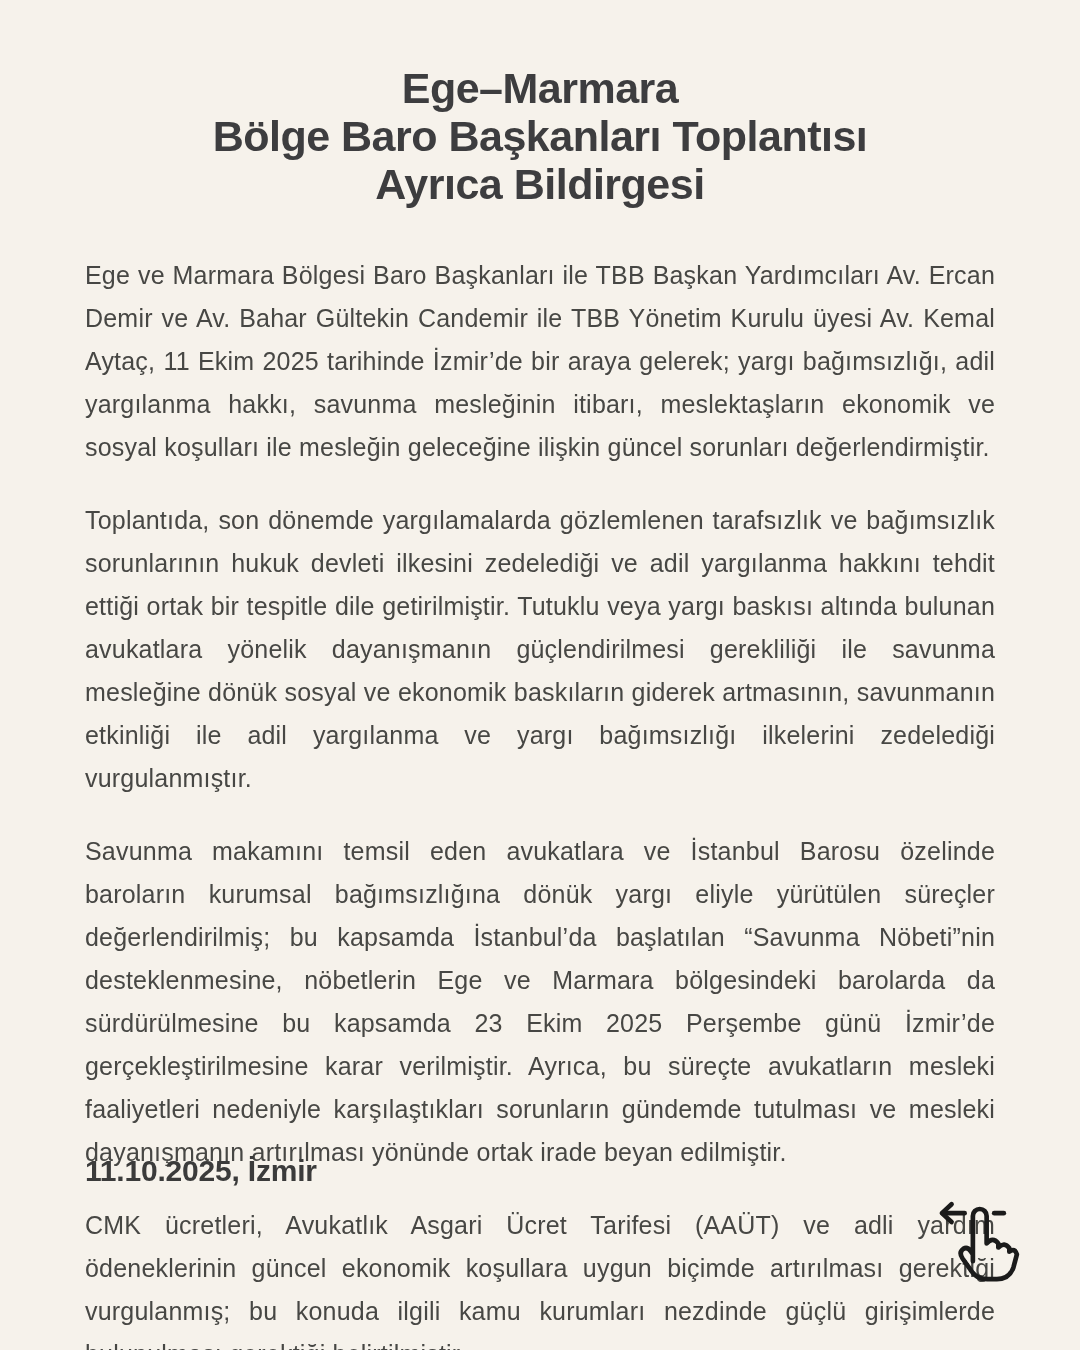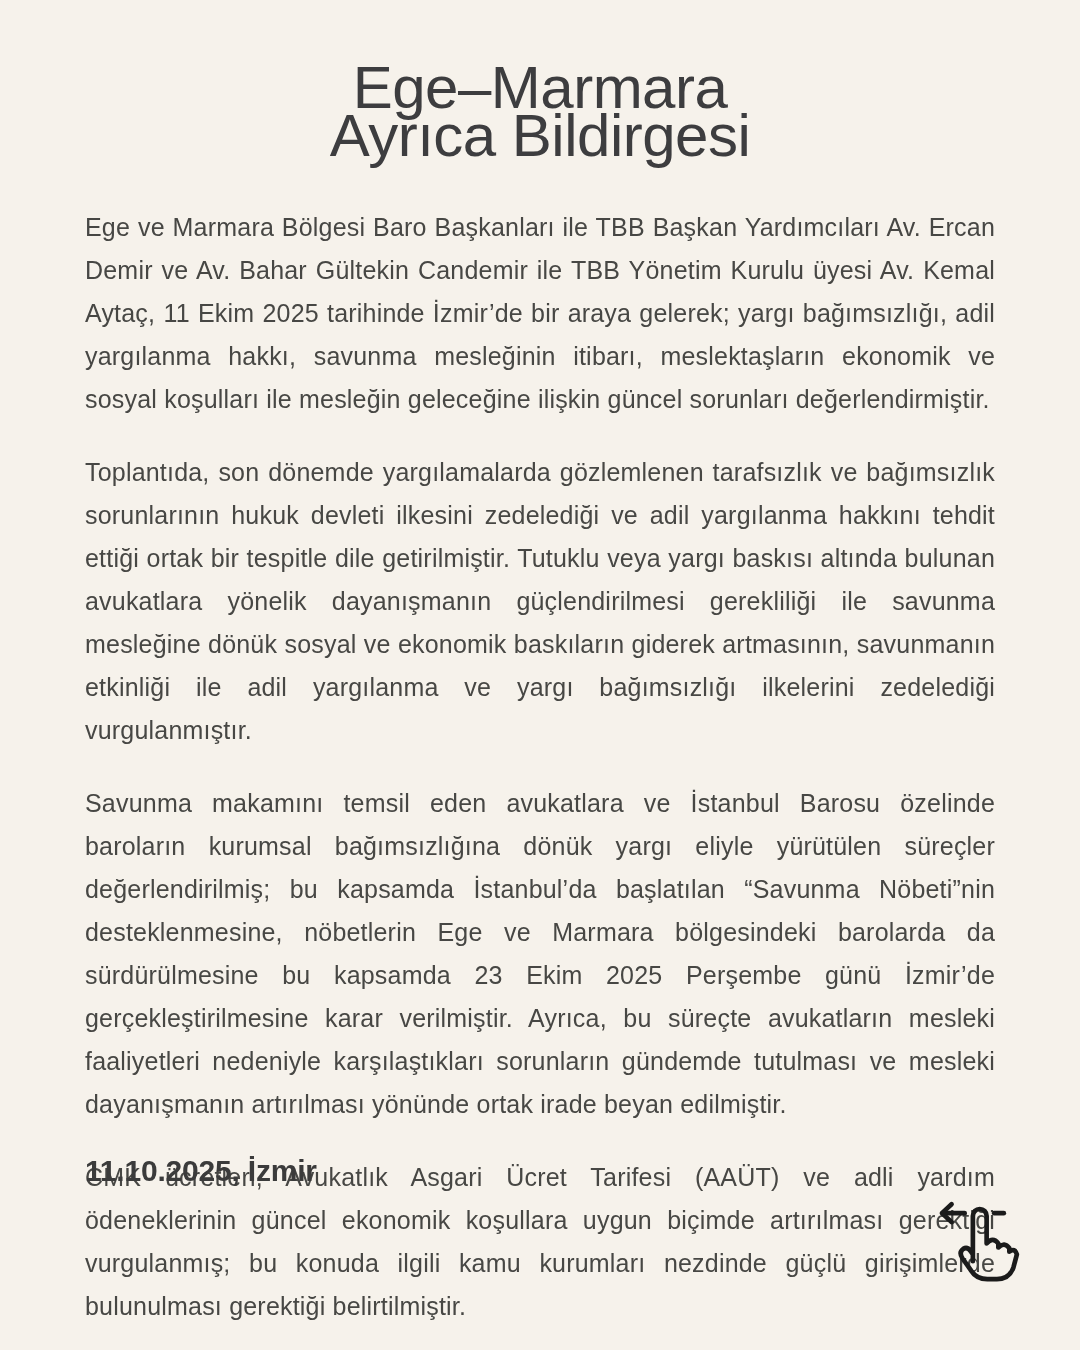--- a/index.html
+++ b/index.html
@@ -13,23 +13,23 @@
   }
   .page {
     position: absolute;
     inset: 0;
     padding: 60px 85px 0 85px;
     box-sizing: border-box;
   }
   .title {
     margin: 4px 0 0 0;
     text-align: center;
-    font-size: 60px;
+    font-size: 43px;
     line-height: 48px;
-    font-weight: 400;
+    font-weight: 700;
     letter-spacing: -0.5px;
     color: #3d3d3f;
   }
   .title span { display: block; }
   .body-text {
     margin-top: 46px;
     color: #474744;
     font-size: 25px;
     line-height: 43px;
     letter-spacing: 0.2px;
@@ -57,20 +57,21 @@
   }
   .swipe-hint svg { width: 100%; height: 100%; display: block; }
 </style>
 </head>
 <body>
 
 <div class="page">
 
   <h1 class="title">
     <span>Ege–Marmara</span>
+    <span>Bölge Baro Başkanları Toplantısı</span>
     <span>Ayrıca Bildirgesi</span>
   </h1>
 
   <main class="body-text">
     <p>Ege ve Marmara Bölgesi Baro Başkanları ile TBB Başkan Yardımcıları Av. Ercan Demir ve Av. Bahar Gültekin Candemir ile TBB Yönetim Kurulu üyesi Av. Kemal Aytaç, 11 Ekim 2025 tarihinde İzmir’de bir araya gelerek; yargı bağımsızlığı, adil yargılanma hakkı, savunma mesleğinin itibarı, meslektaşların ekonomik ve sosyal koşulları ile mesleğin geleceğine ilişkin güncel sorunları değerlendirmiştir.</p>
     <p>Toplantıda, son dönemde yargılamalarda gözlemlenen tarafsızlık ve bağımsızlık sorunlarının hukuk devleti ilkesini zedelediği ve adil yargılanma hakkını tehdit ettiği ortak bir tespitle dile getirilmiştir. Tutuklu veya yargı baskısı altında bulunan avukatlara yönelik dayanışmanın güçlendirilmesi gerekliliği ile savunma mesleğine dönük sosyal ve ekonomik baskıların giderek artmasının, savunmanın etkinliği ile adil yargılanma ve yargı bağımsızlığı ilkelerini zedelediği vurgulanmıştır.</p>
     <p>Savunma makamını temsil eden avukatlara ve İstanbul Barosu özelinde baroların kurumsal bağımsızlığına dönük yargı eliyle yürütülen süreçler değerlendirilmiş; bu kapsamda İstanbul’da başlatılan “Savunma Nöbeti”nin desteklenmesine, nöbetlerin Ege ve Marmara bölgesindeki barolarda da sürdürülmesine bu kapsamda 23 Ekim 2025 Perşembe günü İzmir’de gerçekleştirilmesine karar verilmiştir. Ayrıca, bu süreçte avukatların mesleki faaliyetleri nedeniyle karşılaştıkları sorunların gündemde tutulması ve mesleki dayanışmanın artırılması yönünde ortak irade beyan edilmiştir.</p>
     <p>CMK ücretleri, Avukatlık Asgari Ücret Tarifesi (AAÜT) ve adli yardım ödeneklerinin güncel ekonomik koşullara uygun biçimde artırılması gerektiği vurgulanmış; bu konuda ilgili kamu kurumları nezdinde güçlü girişimlerde bulunulması gerektiği belirtilmiştir.</p>
   </main>
 

